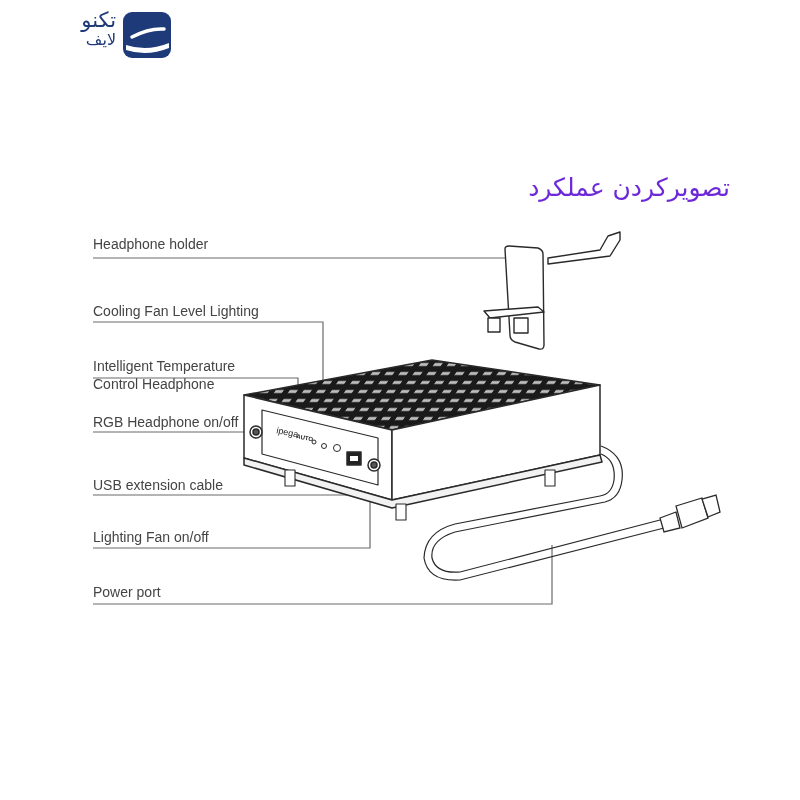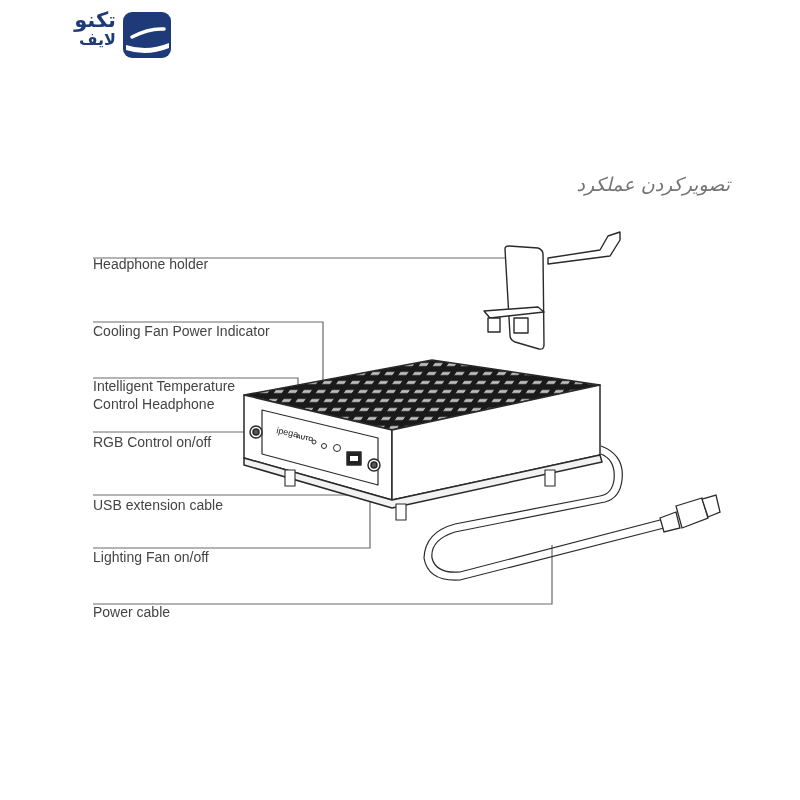--- a/index.html
+++ b/index.html
@@ -1,52 +1,52 @@
 <!DOCTYPE html>
 <html><head>
 <meta charset="utf-8">
 <style>
   html, body { margin:0; padding:0; background:#ffffff; }
   body { width:800px; height:800px; position:relative; overflow:hidden; font-family:"Liberation Sans", sans-serif; }
   .logo { position:absolute; left:50px; top:10px; width:125px; height:52px; }
-  .logo-text { position:absolute; left:0; top:0; width:66px; text-align:right; color:#1f3a78; font-family:"DejaVu Sans", sans-serif; font-weight:bold; line-height:20px; direction:rtl; }
+  .logo-text { position:absolute; left:0; top:0; width:66px; text-align:right; color:#1f3a78; font-family:"DejaVu Sans", sans-serif; font-weight:normal; line-height:20px; direction:rtl; }
   .logo-text .l1 { font-size:21px; display:block; }
   .logo-text .l2 { font-size:16px; display:block; }
   .logo-mark { position:absolute; left:73px; top:2px; width:48px; height:46px; }
-  .title { position:absolute; right:70px; top:173px; font-family:"DejaVu Sans", sans-serif; font-size:19px; color:#737373; direction:rtl;font-style:italic; }
-  .label { position:absolute; left:93px; font-size:14px; color:#444; line-height:18px;margin-top:20px; }
+  .title { position:absolute; right:70px; top:173px; font-family:"DejaVu Sans", sans-serif; font-size:25px; color:#6d28d9; direction:rtl; }
+  .label { position:absolute; left:93px; font-size:14px; color:#444; line-height:18px; }
   svg.diagram { position:absolute; left:0; top:0; }
 </style>
 </head>
 <body>
 
 <div class="logo">
   <div class="logo-text">
     <span class="l1">تکنو</span>
     <span class="l2">لایف</span>
   </div>
   <svg class="logo-mark" viewBox="0 0 48 46">
     <rect x="0" y="0" width="48" height="46" rx="9" fill="#1f3a78"></rect>
     <path d="M9 25 Q26 16 41 17" stroke="#fff" stroke-width="3.5" fill="none" stroke-linecap="round"></path>
     <path d="M3 33 Q24 40 46 31 L46 36 Q24 45 3 38 Z" fill="#fff"></path>
   </svg>
 </div>
 
 <div class="title">تصویرکردن عملکرد</div>
 
 <div class="label" style="top:235px">Headphone holder</div>
-<div class="label" style="top:302px">Cooling Fan Power Indicator</div>
+<div class="label" style="top:302px">Cooling Fan Level Lighting</div>
 <div class="label" style="top:357px">
   <div>Intelligent Temperature</div>
   <div>Control Headphone</div>
 </div>
-<div class="label" style="top:413px">RGB Control on/off</div>
+<div class="label" style="top:413px">RGB Headphone on/off</div>
 <div class="label" style="top:476px">USB extension cable</div>
 <div class="label" style="top:528px">Lighting Fan on/off</div>
-<div class="label" style="top:583px">Power cable</div>
+<div class="label" style="top:583px">Power port</div>
 
 <svg class="diagram" width="800" height="800" viewBox="0 0 800 800">
   <defs>
     <pattern id="grille" x="0" y="0" width="14" height="9" patternUnits="userSpaceOnUse" patternTransform="skewX(-35)">
       <rect width="14" height="9" fill="#1a1a1a"></rect>
       <rect x="3" y="3" width="8" height="3" fill="#bdbdbd"></rect>
     </pattern>
   </defs>
 
   <g stroke="#6a6a6a" stroke-width="1.2" fill="none">

